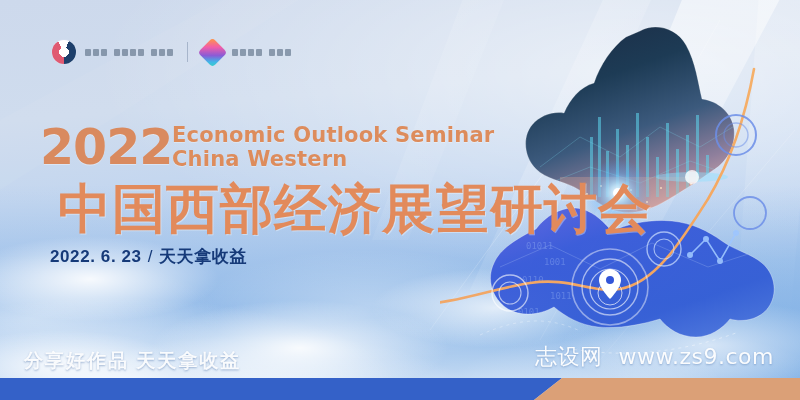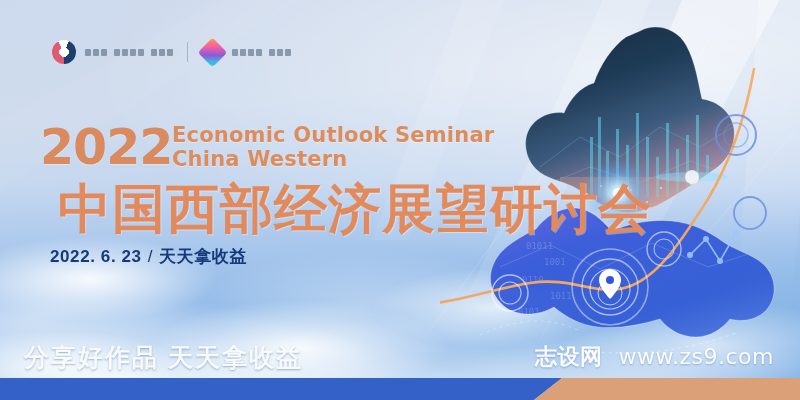--- a/index.html
+++ b/index.html
@@ -97,31 +97,31 @@
     letter-spacing:.6px;
   }
   .meta .slash { color:#163a79; padding:0 6px; font-weight:normal; }
 
   
   .mapwrap { position:absolute; left:440px; top:17px; width:360px; height:360px; pointer-events:none; }
 
   
   .wm-left {
     position:absolute; left:24px; bottom:26px;
-    font-size:25px; font-weight:bold; letter-spacing:2px;
+    font-size:19px; font-weight:bold; letter-spacing:2px;
     color:rgba(255,255,255,.92);
     text-shadow:0 1px 2px rgba(60,100,160,.45);
   }
   .wm-right {
     position:absolute; right:26px; bottom:28px;
     font-size:22px; color:rgba(255,255,255,.95);
     letter-spacing:.5px; white-space:nowrap;
     text-shadow:0 1px 2px rgba(60,100,160,.4);
   }
-  .wm-right .cn { font-weight:bold; margin-right:8px; }
+  .wm-right .cn { font-weight:normal; margin-right:8px; }
   .wm-right .url { font-family:"DejaVu Sans", sans-serif;margin-left:8px; }
 
   .bottombar { position:absolute; left:0; bottom:0; width:800px; height:22px; }
 </style>
 </head>
 <body>
 
 <div id="poster">
 
   <svg class="ray" width="800" height="400" viewBox="0 0 800 400" style="left:0;top:0;">

